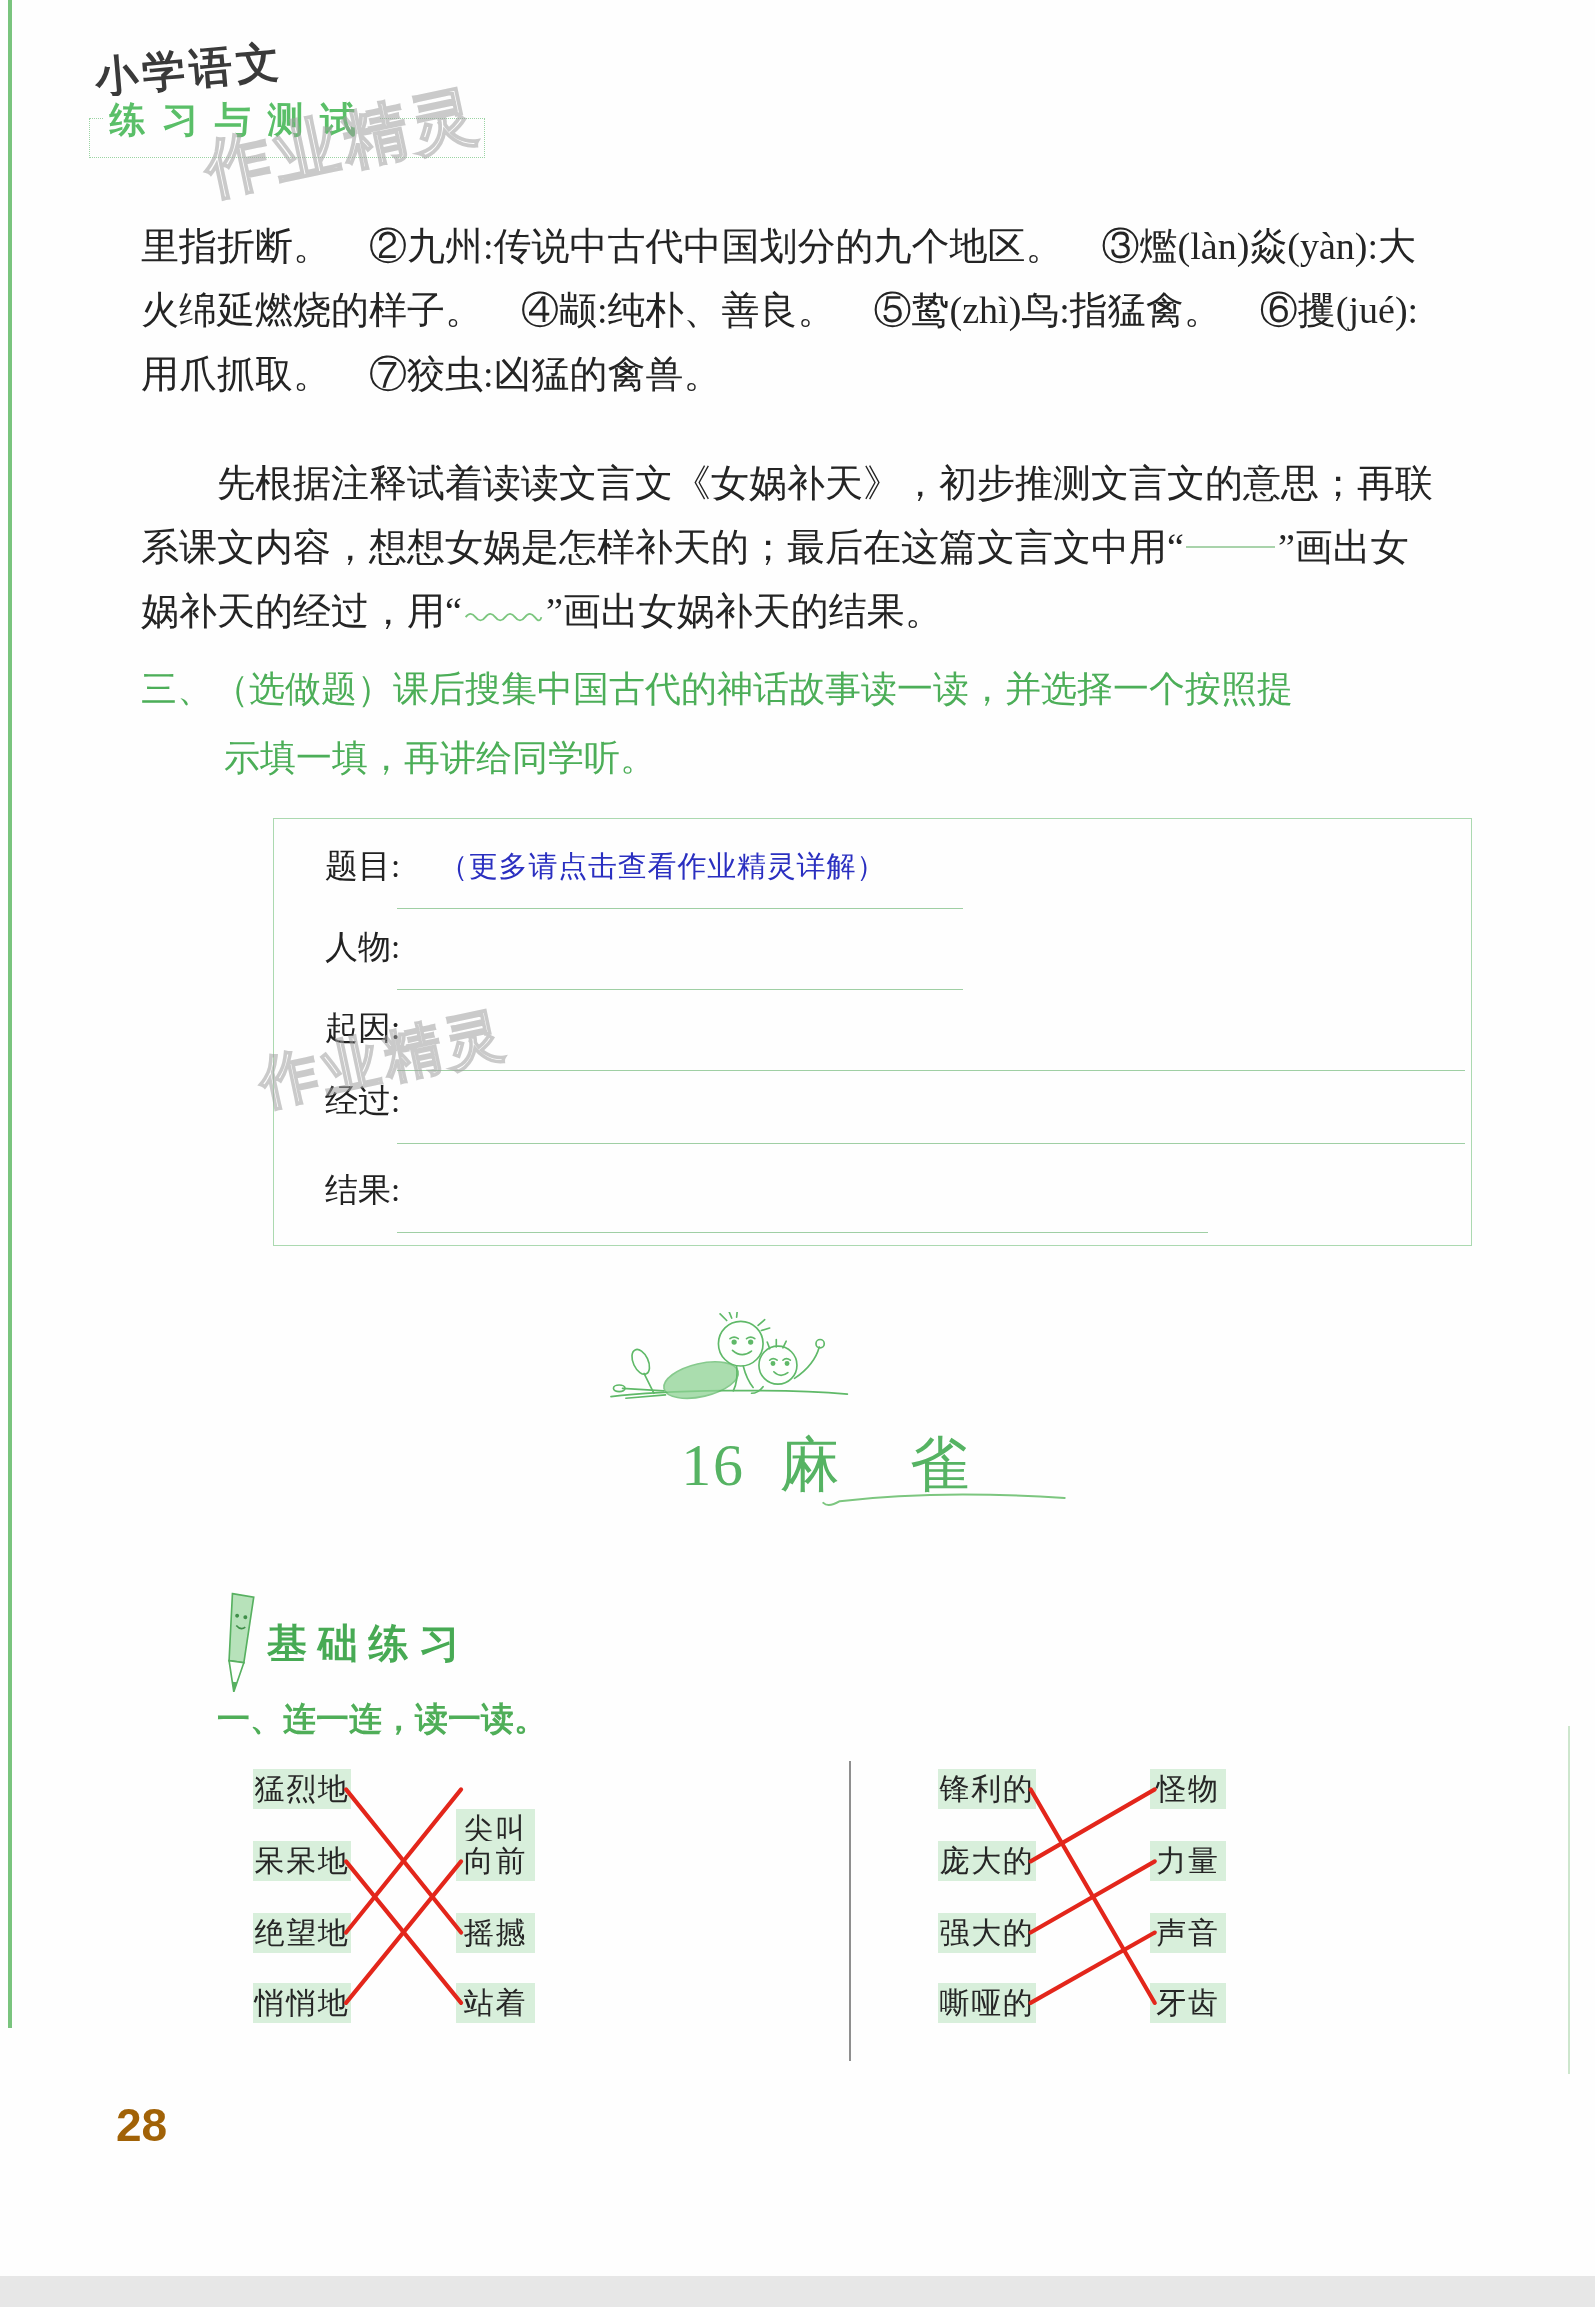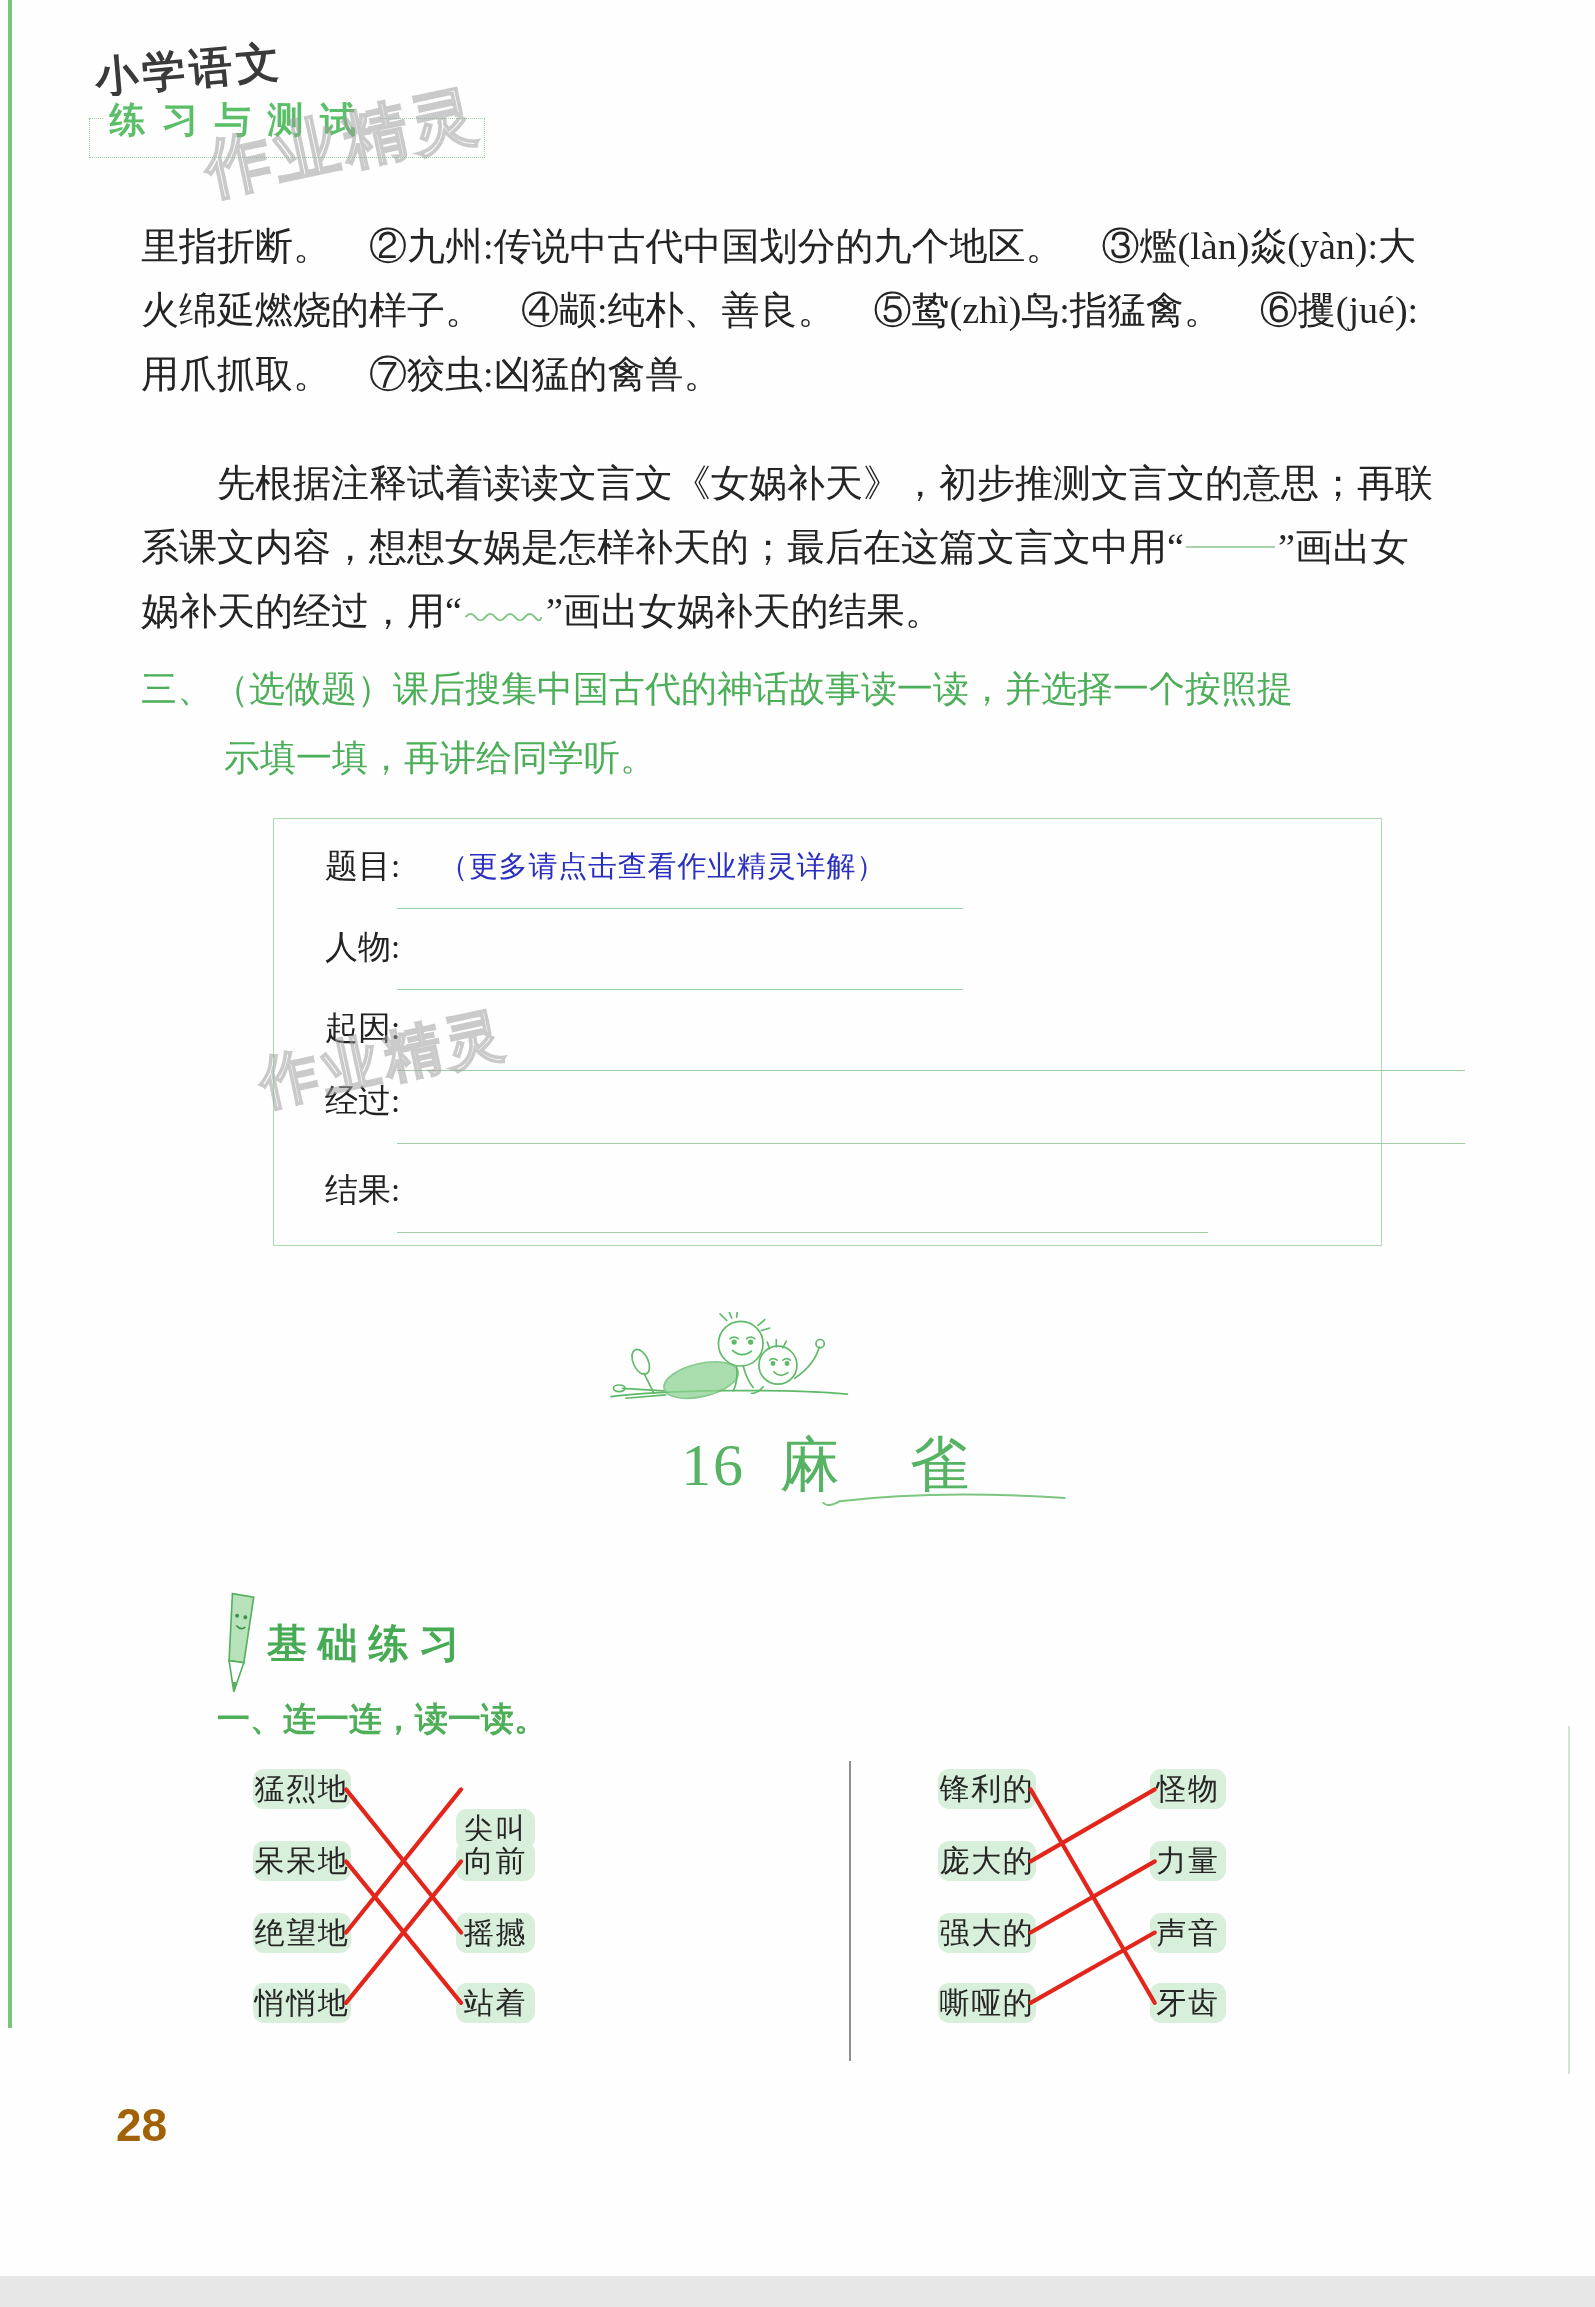--- a/index.html
+++ b/index.html
@@ -29,41 +29,41 @@
   .instr{left:141px;top:451px;width:1358px;}
   .instr .indent{text-indent:76px;}
   .sec3{left:141px;top:654px;width:1358px;font-family:"Liberation Sans","DejaVu Sans",sans-serif;
         font-weight:500;color:#4cae58;font-size:36px;line-height:69px;}
   .sec3 .wrapline{padding-left:83px;}
 
   .dash-line{display:inline-block;width:89px;height:0;border-bottom:2.5px solid #a9d3ab;vertical-align:middle;margin:0 2.5px 8.3px 2.5px;}
   .wavy{vertical-align:middle;margin:0 2.5px;}
 
   
-  .form-box{position:absolute;left:273px;top:818px;width:1109px;height:428px;border:1.7px solid #abd9b0;padding-left:44px;}
+  .form-box{position:absolute;left:273px;top:818px;width:1199px;height:428px;border:1.7px solid #abd9b0;padding-left:44px;}
   .form-row{position:absolute;left:0;width:100%;height:58px;}
   .form-label{position:absolute;left:51px;top:0;font-size:33px;color:#222;}
   .form-value{position:absolute;left:131px;top:3.3px;font-size:29px;color:#2a2fc0;letter-spacing:0.8px;cursor:pointer;margin-left:34px;}
   .blank{position:absolute;height:0;border-bottom:1.7px solid #9fcfa4;}
 
   
   .lesson-title{position:absolute;left:497px;top:1425px;width:662px;text-align:center;
       font-size:60px;color:#56b363;letter-spacing:5px;}
   .lesson-title .num{letter-spacing:1.7px;margin-right:35px;}
   .swoosh{position:absolute;left:820px;top:1488px;}
 
   .pencil{position:absolute;left:214px;top:1591px;transform:rotate(5deg);}
   .practice-header{position:absolute;left:267px;top:1616px;font-family:"Liberation Sans","DejaVu Sans",sans-serif;
       font-weight:700;font-size:40px;color:#47aa54;letter-spacing:10.8px;}
   .exercise-title{position:absolute;left:217px;top:1697px;font-family:"Liberation Sans","DejaVu Sans",sans-serif;
       font-weight:600;font-size:33px;color:#4fae58;}
 
   .matching{position:absolute;left:0;top:1738px;width:1596px;height:356px;}
   .match-word{position:absolute;height:40px;background:#d8efdb;color:#262626;font-size:30px;
-      display:flex;align-items:center;justify-content:center;letter-spacing:1.7px;border-radius:11px;}
+      display:flex;align-items:center;justify-content:center;letter-spacing:1.7px;}
   .match-divider{position:absolute;left:849px;top:23px;width:1.7px;height:300px;background:#8f8f8f;}
   .match-svg{position:absolute;left:0;top:0;pointer-events:none;}
 
   .page-number{position:absolute;left:116px;top:2098px;font-family:"Liberation Sans","DejaVu Sans",sans-serif;
       font-weight:700;font-size:46px;color:#a16207;}
 </style>
 </head>
 <body>
 
 <div class="page" data-interactable="false">

